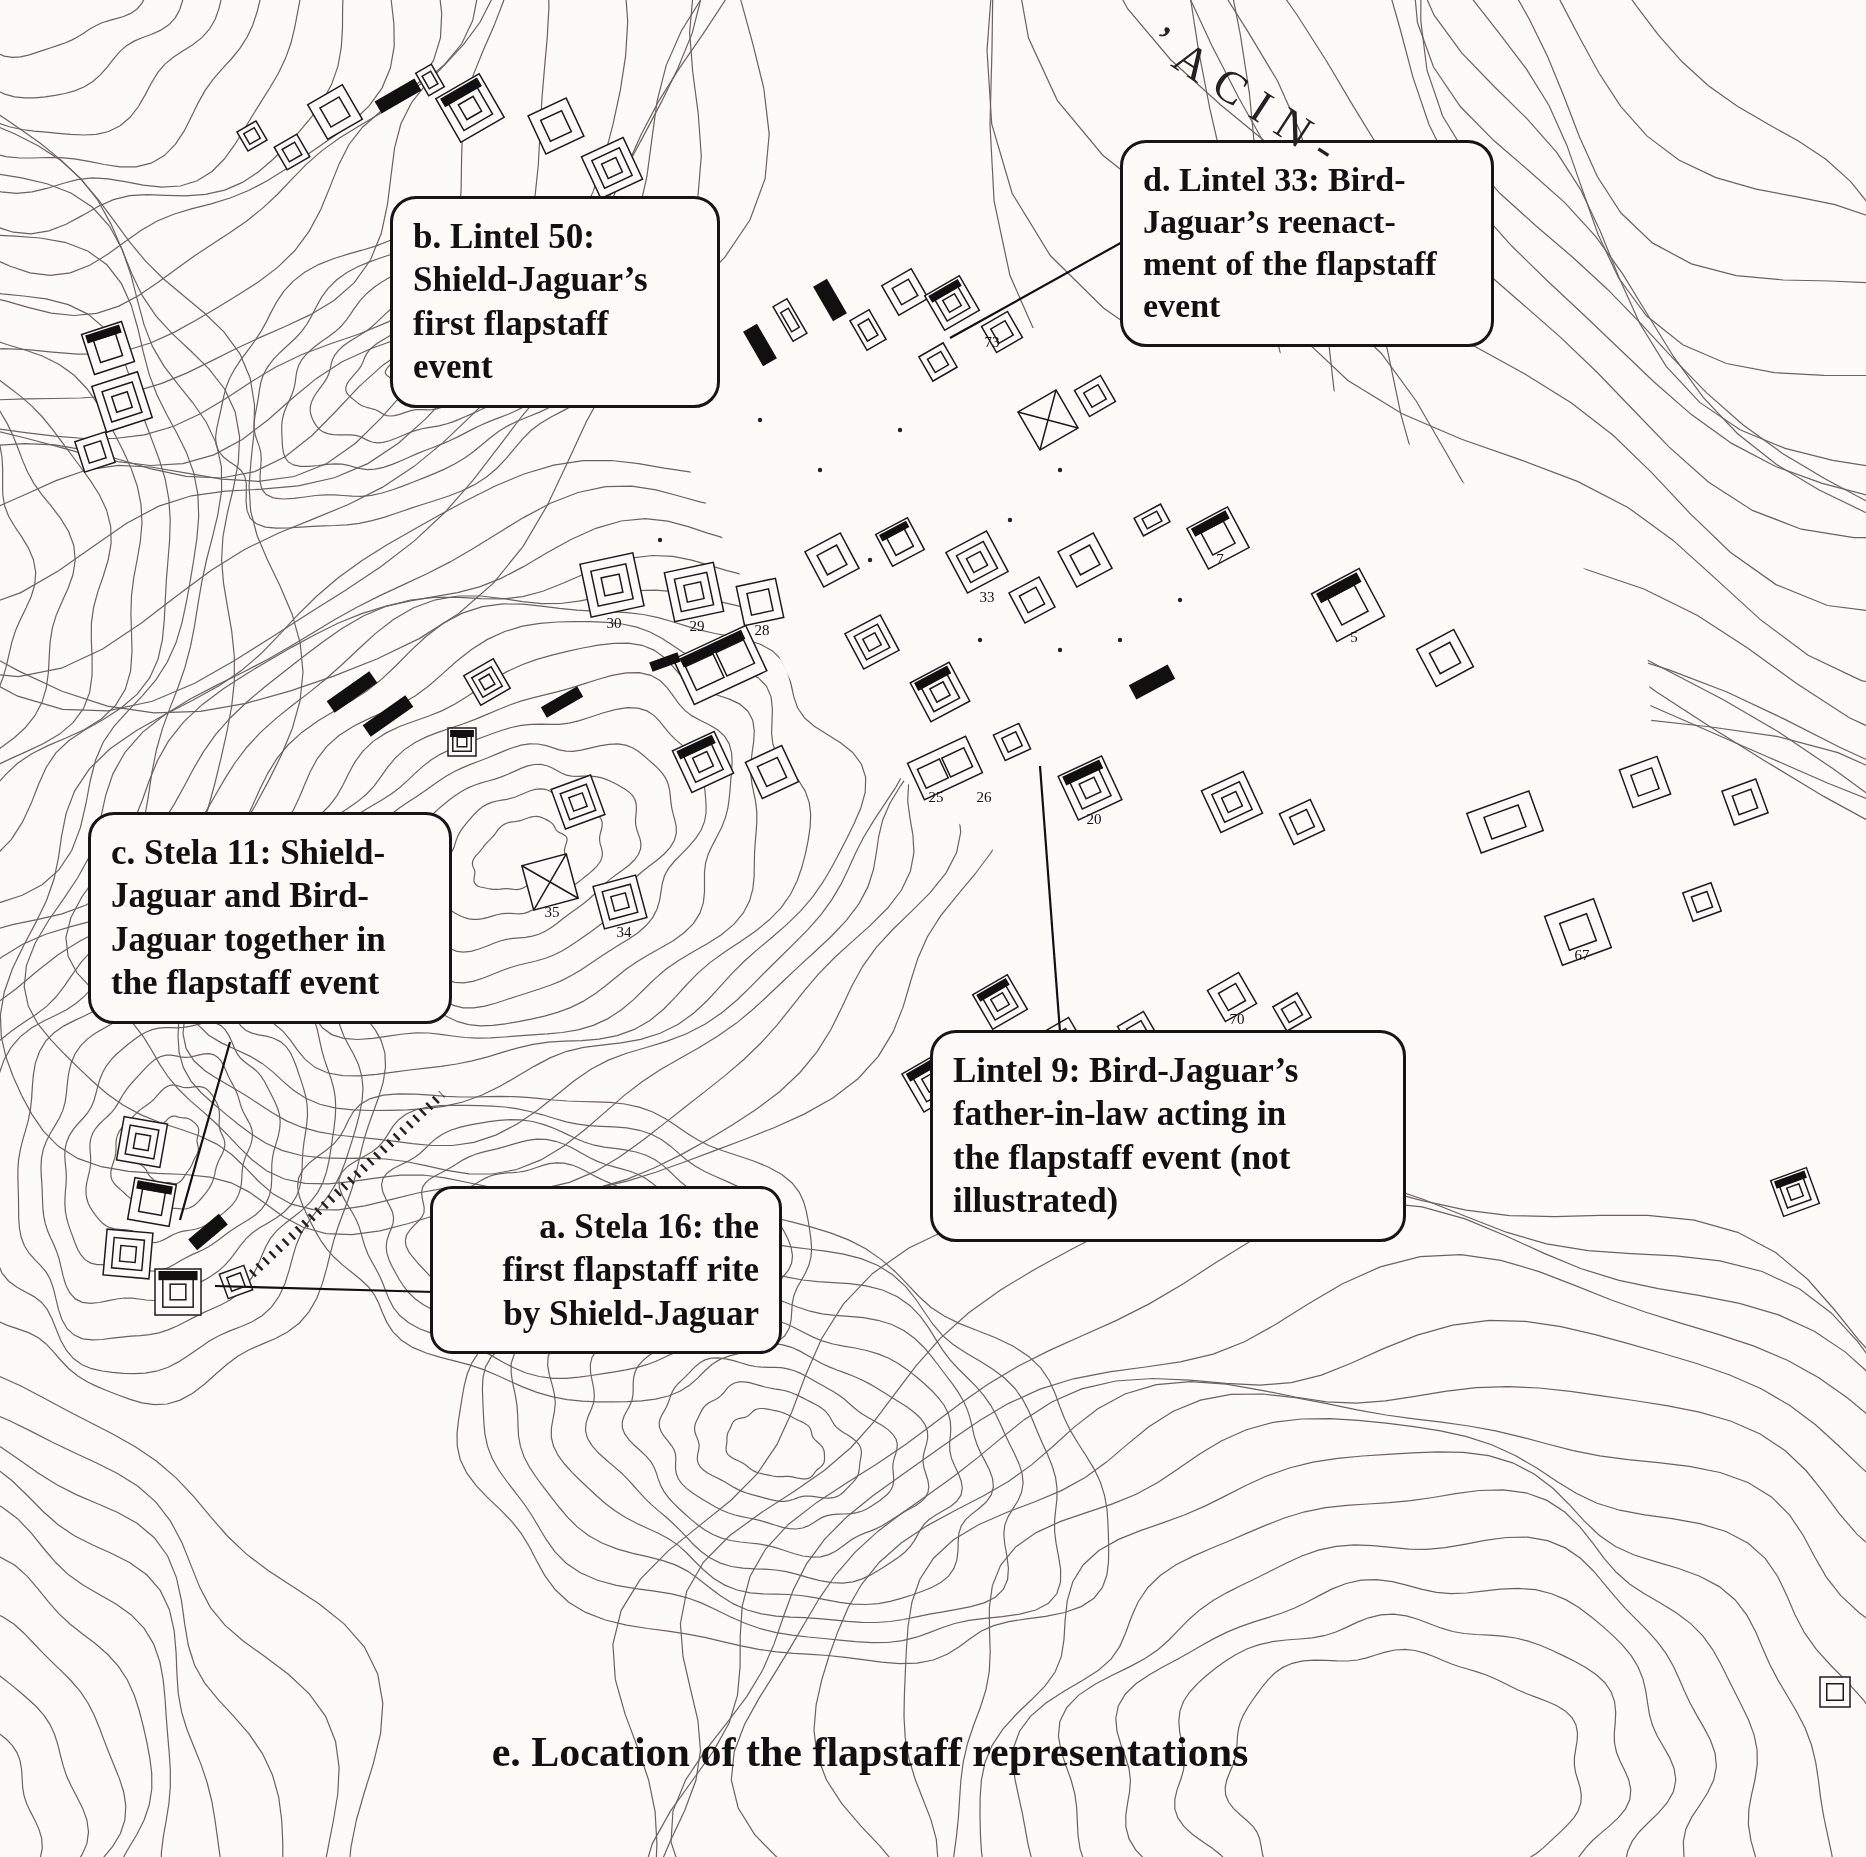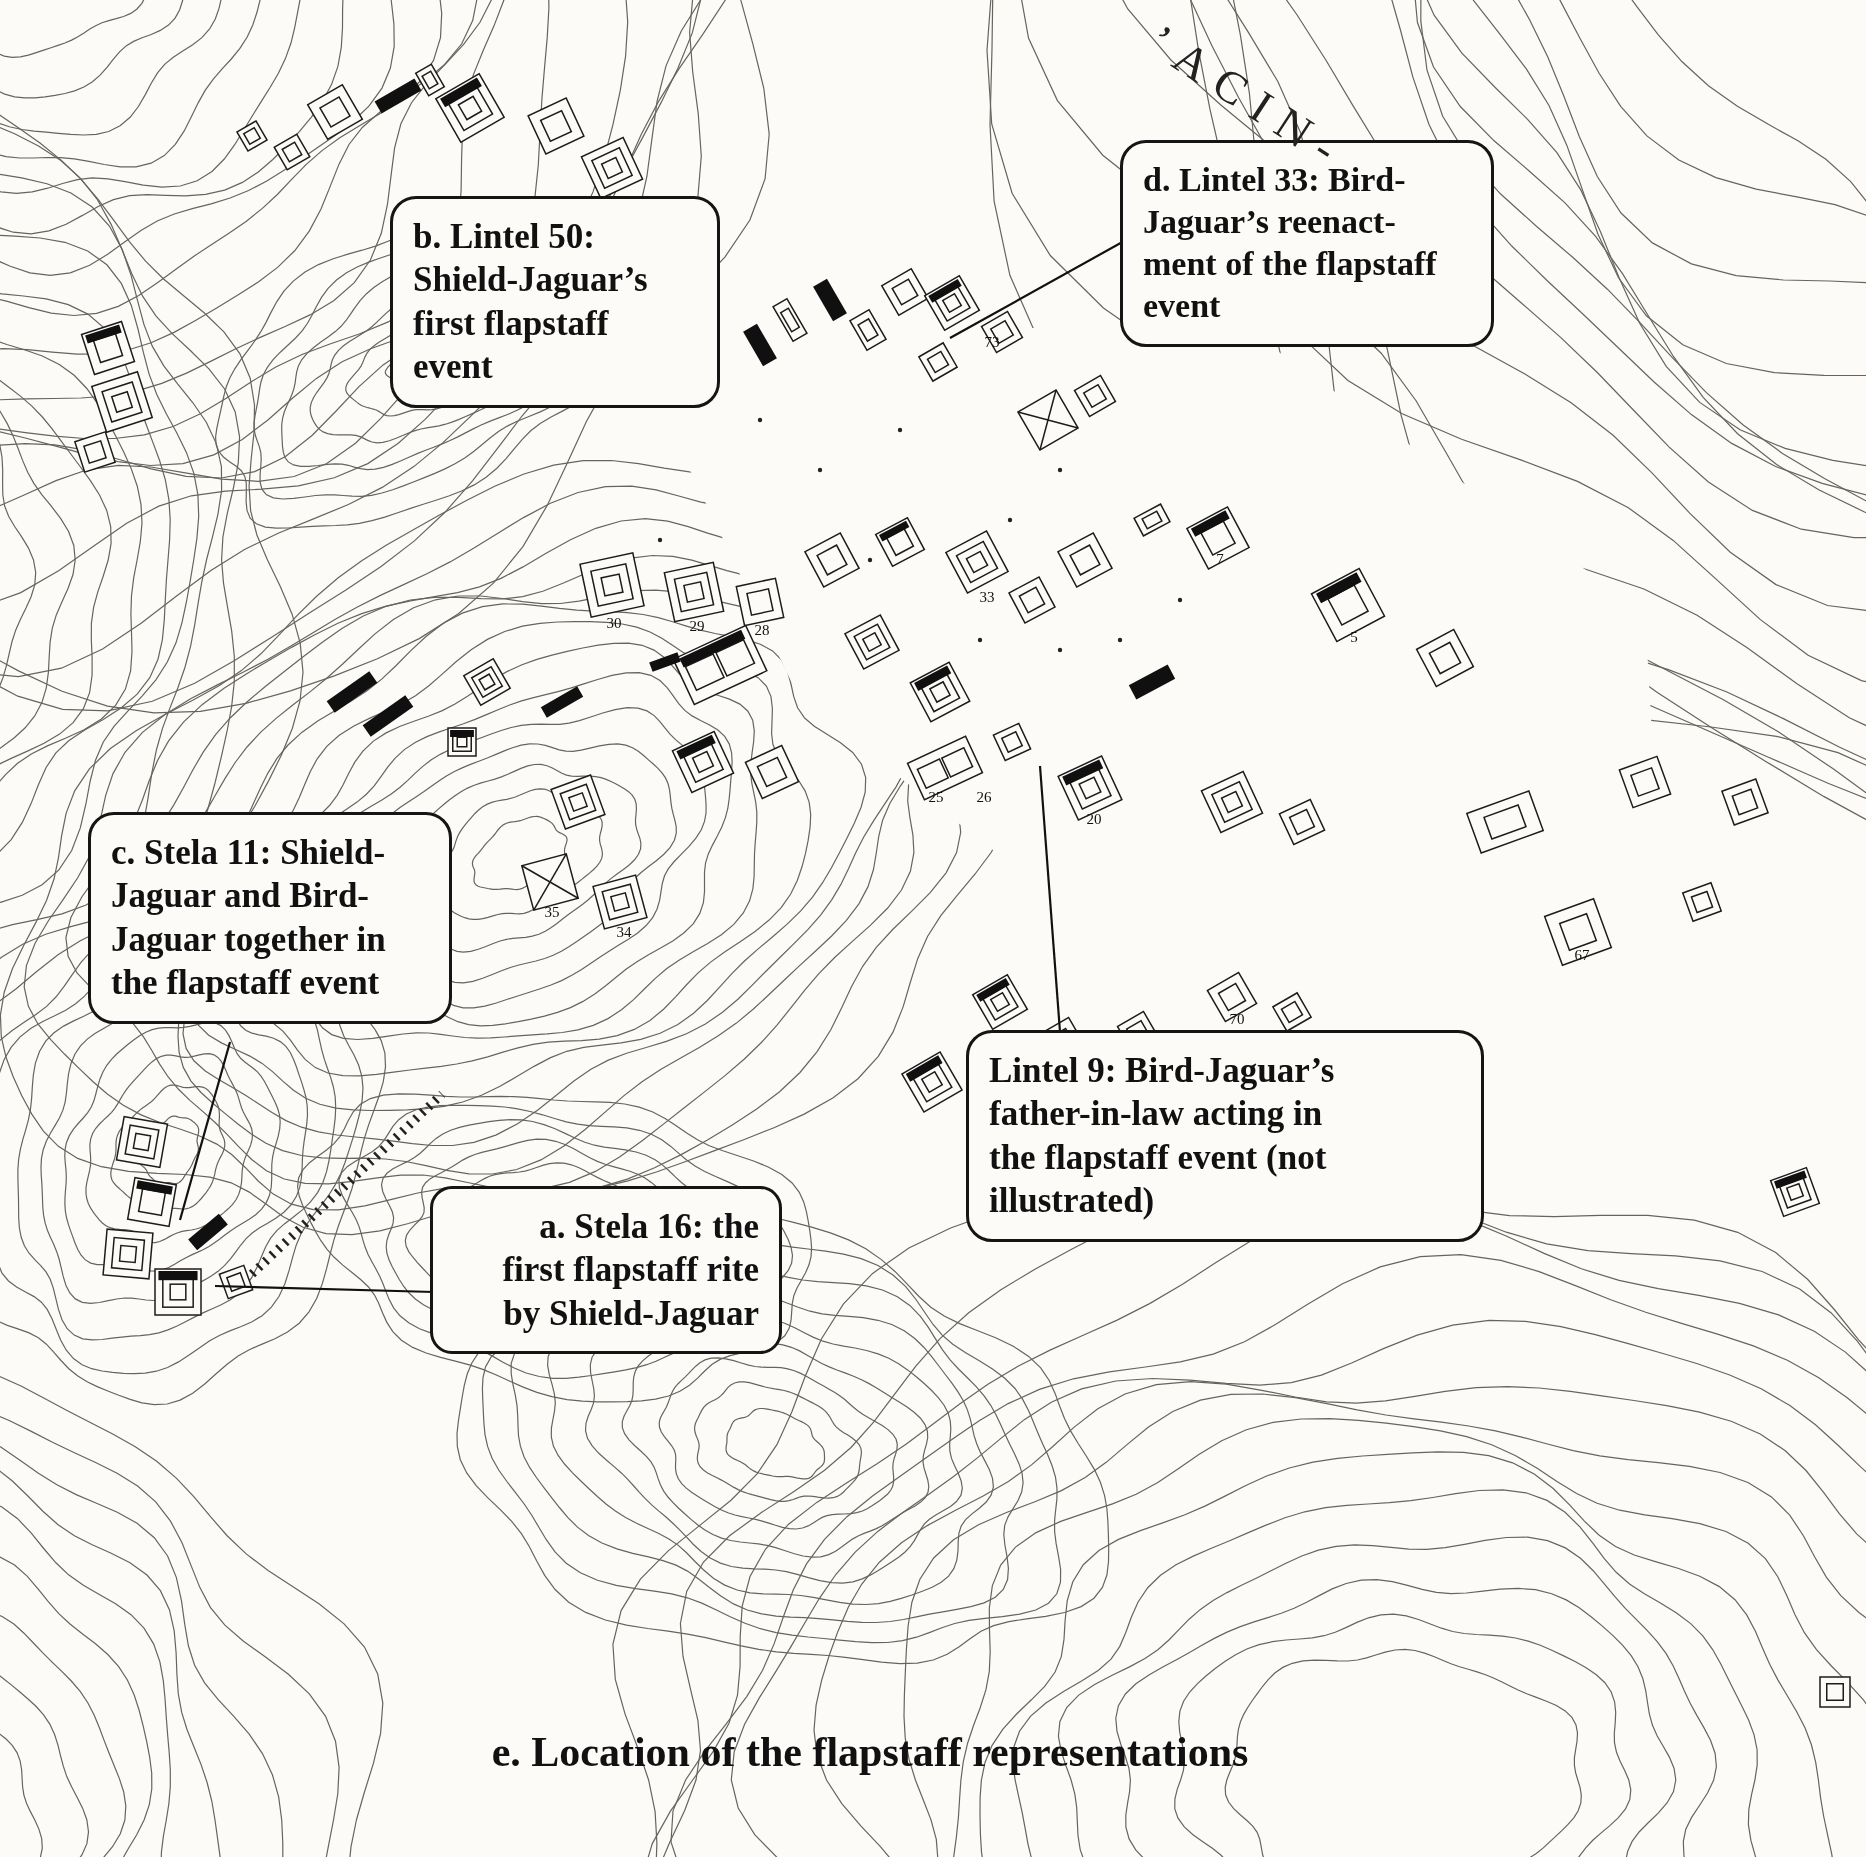--- a/index.html
+++ b/index.html
@@ -5,21 +5,21 @@
   html,body{margin:0;padding:0;background:#dedede;}
   .page{position:relative;width:1866px;height:1857px;background:#fcfbf7;overflow:hidden;
         font-family:"Liberation Serif","DejaVu Serif",serif;color:#111;}
   #map-canvas{position:absolute;left:0;top:0;width:1866px;height:1857px;}
   .callout{position:absolute;background:#fcfbf7;border:3px solid #151515;border-radius:26px;
            padding:16px 20px;font-weight:700;font-size:35px;line-height:1.24;
            text-align:left;white-space:pre-line;box-sizing:border-box;}
   #co-b{left:378px;top:196px;width:330px;margin-left:12px;}
   #co-d{left:1120px;top:140px;width:374px;font-size:34px;}
   #co-c{left:88px;top:812px;width:364px;}
-  #co-l9{left:930px;top:1030px;width:518px;margin-left:36px;}
+  #co-l9{left:930px;top:1030px;width:476px;}
   #co-a{left:430px;top:1186px;width:352px;text-align:right;border-radius:22px;}
   .caption{position:absolute;left:0;top:1728px;width:1740px;text-align:center;
            font-size:42px;font-weight:700;}
   .edge-label{position:absolute;left:1168px;top:14px;font-size:46px;letter-spacing:14px;
               transform:rotate(33deg);transform-origin:left top;color:#222;}
 </style>
 </head>
 <body>
 
 <div class="page">

